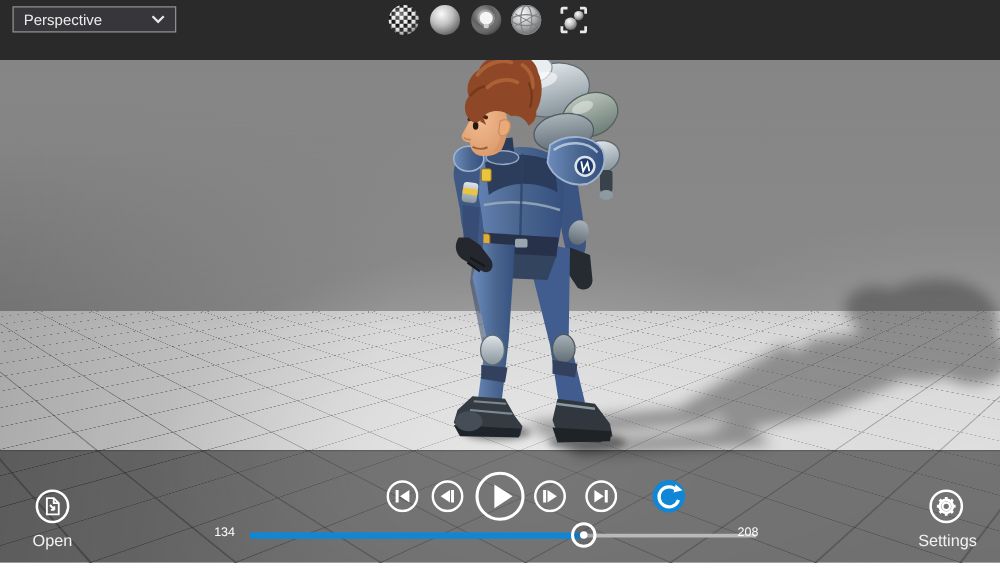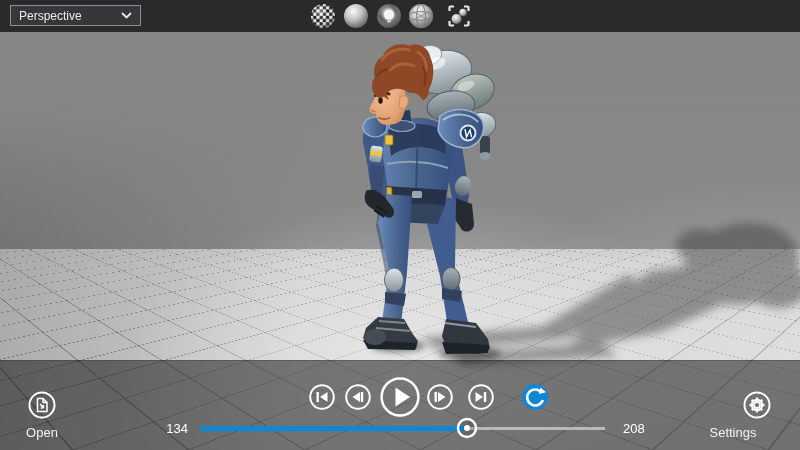--- a/index.html
+++ b/index.html
@@ -1,20 +1,20 @@
 <!DOCTYPE html>
 <html><head>
 <meta charset="utf-8">
 <style>
   html,body{margin:0;padding:0;background:#111;}
   .app{position:relative;width:800px;height:450px;overflow:hidden;
        font-family:"Liberation Sans",sans-serif;user-select:none;}
 
   
-  .topbar{position:absolute;left:0;top:0;width:800px;height:32px;background:#2a2a2a;z-index:50;}
+  .topbar{position:absolute;left:0;top:0;width:800px;height:48px;background:#2a2a2a;z-index:50;}
   .dropdown{position:absolute;top:5px;height:21px;box-sizing:border-box;
             display:flex;align-items:center;justify-content:space-between;
             padding:0 8px;background:#37373b;border:1px solid #8f8f8f;
             color:#ececec;font-size:12px;cursor:default;}
   .dd-camera{left:10px;width:131px;}
   .dd-take{left:681px;width:110px;}
   .shade-btn{position:absolute;top:3px;width:26px;height:26px;}
 
   
   .viewport{position:absolute;left:0;top:32px;width:800px;height:418px;overflow:hidden;background:#8a8a8a;}
@@ -32,21 +32,21 @@
       linear-gradient(180deg,#858585 0%,#868686 10%,rgba(134,134,134,.9) 20%,rgba(134,134,134,0) 55%);}
   .shadow-svg{position:absolute;left:0;top:0;z-index:4;}
   .char-svg{position:absolute;left:330px;top:4px;z-index:5;}
 
   
   .bottom-overlay{position:absolute;left:0;top:328px;width:800px;height:90px;
       background:rgba(25,25,25,.55);border-top:1px solid rgba(0,0,0,.18);z-index:10;}
   .ctl{position:absolute;z-index:20;}
   .btn{cursor:pointer;}
   .lbl{position:absolute;z-index:20;color:#f2f2f2;font-size:13px;text-align:center;}
-  .frame-num{position:absolute;z-index:20;color:#fff;font-size:13px;}
+  .frame-num{position:absolute;z-index:20;color:#fff;font-size:10px;}
   .track-bg{position:absolute;left:200px;top:395px;width:405px;height:3px;background:#b9b9b9;z-index:19;}
   .track-fill{position:absolute;left:200px;top:394px;height:4.5px;background:#0f86d6;z-index:20;}
   .watermark{position:absolute;left:600px;top:380px;z-index:30;color:#fafafa;font-size:20px;
       letter-spacing:.5px;opacity:.95;text-shadow:1.5px 1.5px 2px rgba(60,60,60,.85);white-space:nowrap;}
 </style>
 </head>
 <body>
 
 <div class="app">
 
@@ -275,29 +275,29 @@
       <path d="M19.5,4.5 L25,9.2 L17.8,11 Z" fill="#ffffff"></path>
     </svg>
 
     <div class="frame-num" style="left:150px;top:389px;width:38px;text-align:right">134</div>
     <div class="track-bg"></div>
     <div class="track-fill" style="width: 267.3px; background: rgb(15, 134, 214);"></div>
     <svg class="ctl btn" style="left: 456.3px; top: 385px;" width="22" height="22">
       <circle cx="11" cy="11" r="9" fill="rgba(40,40,40,.15)" stroke="#ffffff" stroke-width="2.4"></circle>
       <circle cx="11" cy="11" r="3" fill="#ffffff"></circle>
     </svg>
-    <div class="frame-num" style="left:623px;top:389px">208</div>
+    <div class="frame-num" style="left:590px;top:389px">208</div>
 
     <svg class="ctl btn" style="left:739px;top:355px" width="36" height="36">
       <circle cx="18" cy="18" r="12.5" fill="none" stroke="#ffffff" stroke-width="2"></circle>
       <g stroke="#ffffff">
         <circle cx="18" cy="18" r="3" fill="none" stroke-width="1.8"></circle>
         <g stroke-width="2.3">
           <path d="M18,10.5 L18,13.2 M18,22.8 L18,25.5 M10.5,18 L13.2,18 M22.8,18 L25.5,18"></path>
           <path d="M12.7,12.7 L14.6,14.6 M21.4,21.4 L23.3,23.3 M23.3,12.7 L21.4,14.6 M14.6,21.4 L12.7,23.3"></path>
         </g>
         <circle cx="18" cy="18" r="5.2" fill="none" stroke-width="2.2"></circle>
       </g>
     </svg>
-    <div class="lbl" style="left:701px;top:393px;width:64px">Settings</div>
+    <div class="lbl" style="left:726px;top:393px;width:64px">Settings</div>
 
   </div>
 </div>
 
 </body></html>

